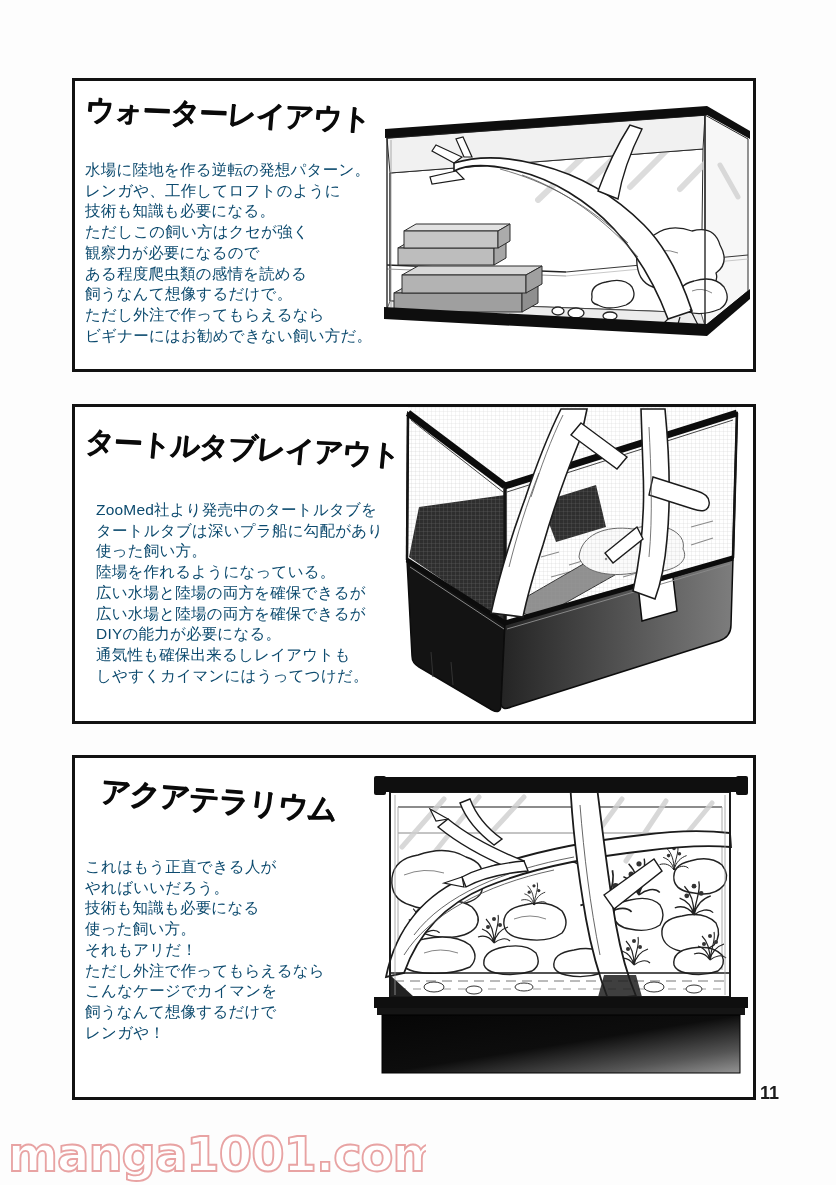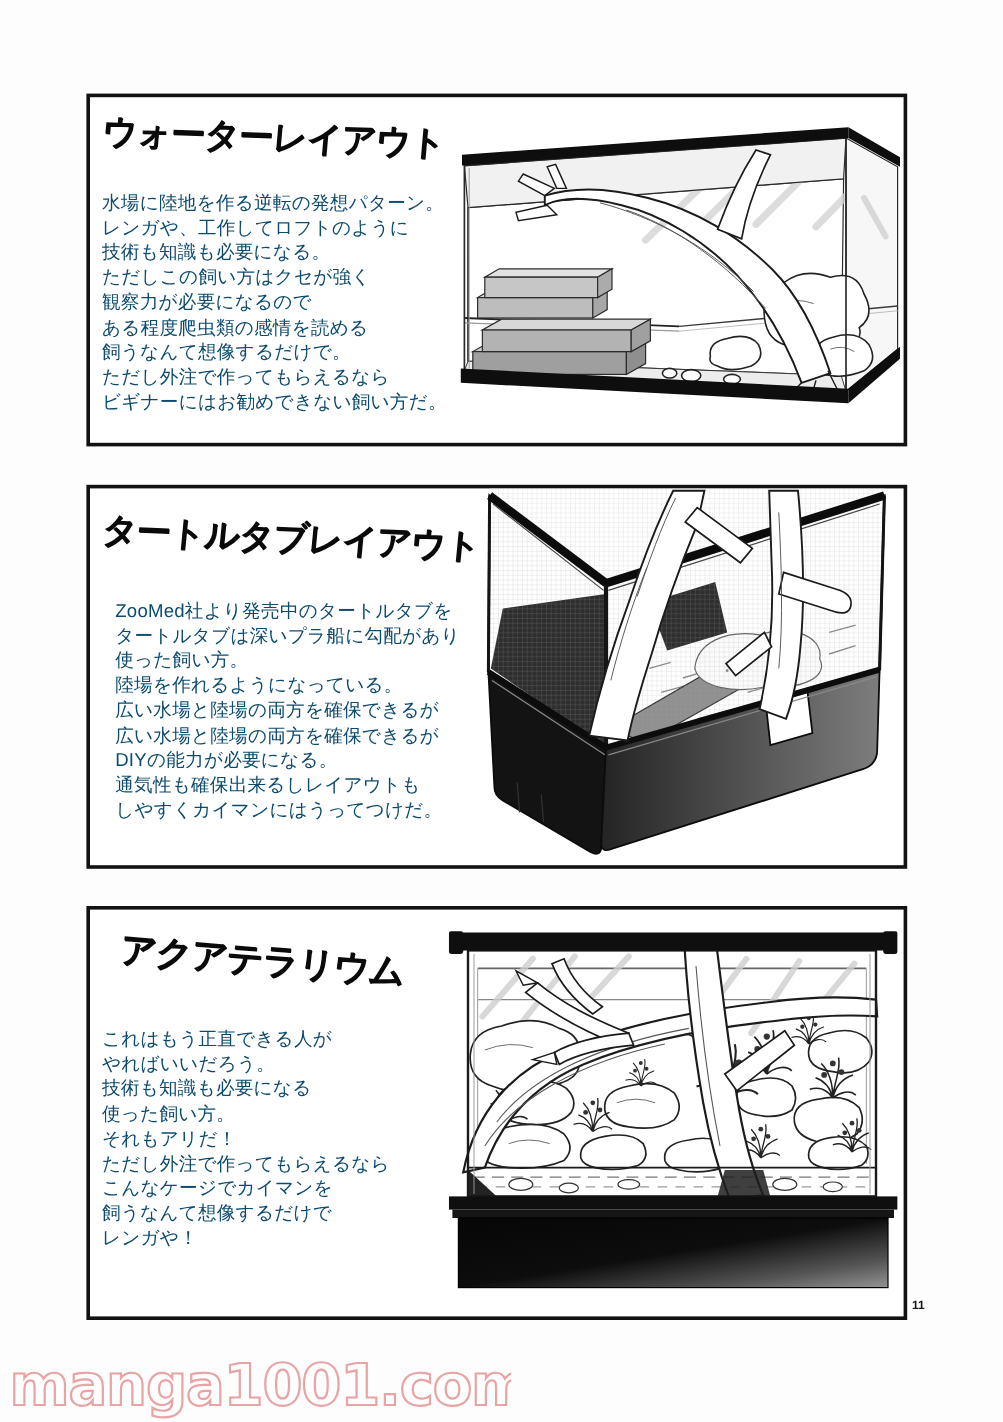--- a/index.html
+++ b/index.html
@@ -17,21 +17,21 @@
   .title-3{left:25px;top:13px;font-size:30px;transform:rotate(4.5deg) skewX(-3deg);}
   .bodytext{position:absolute;left:10px;font-size:15.5px;line-height:20.7px;font-weight:400;
             letter-spacing:0.2px;color:#0c4a6e;white-space:nowrap;}
   .body-1{top:79px;}
   .body-2{top:93px;margin-left:11px;}
   .body-3{top:99px;}
   .illo{position:absolute;}
   .illo-1{left:305px;top:24px;}
   .illo-2{left:316px;top:0px;}
   .illo-3{left:299px;top:17px;}
-  .pagenum{position:absolute;left:760px;top:1083px;font-size:10px;font-weight:700;color:#1a1a1a;}
+  .pagenum{position:absolute;left:760px;top:1083px;font-size:18px;font-weight:700;color:#1a1a1a;}
   .watermark{position:absolute;left:6px;top:1126px;}
 </style>
 </head>
 <body>
 
 <div class="page">
 
   <section class="panel panel-1">
     <h2 class="title title-1">ウォーターレイアウト</h2>
     <div class="bodytext body-1">

